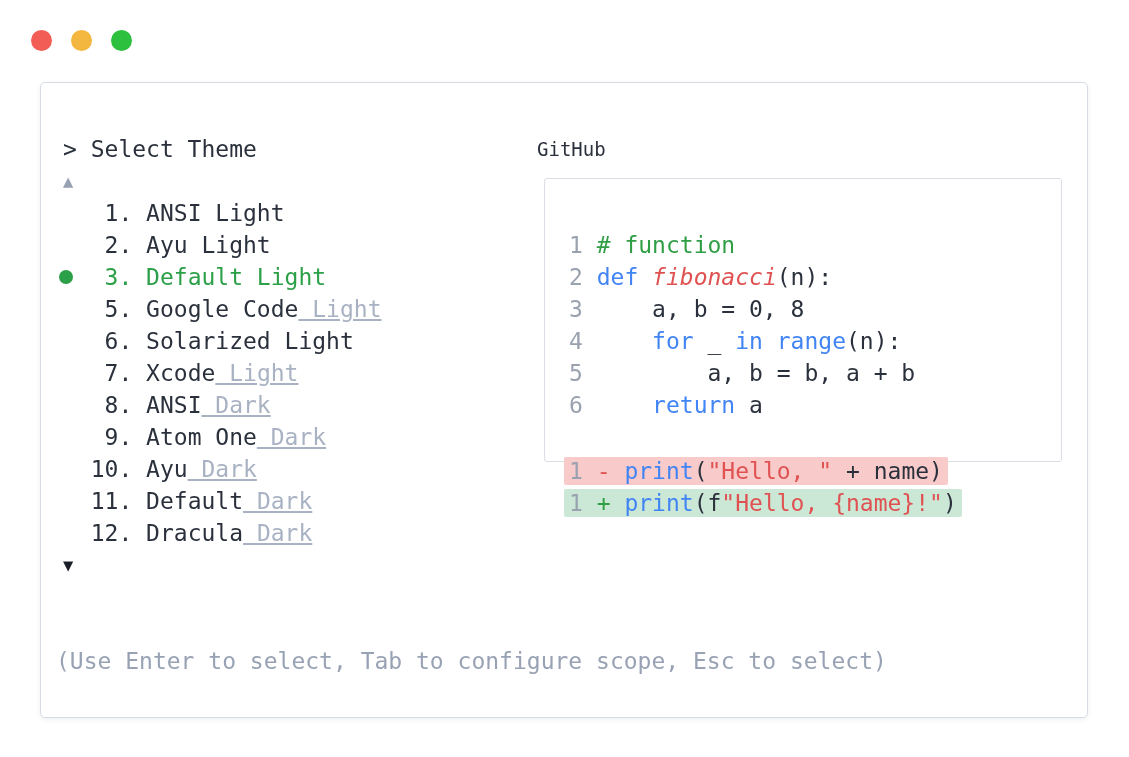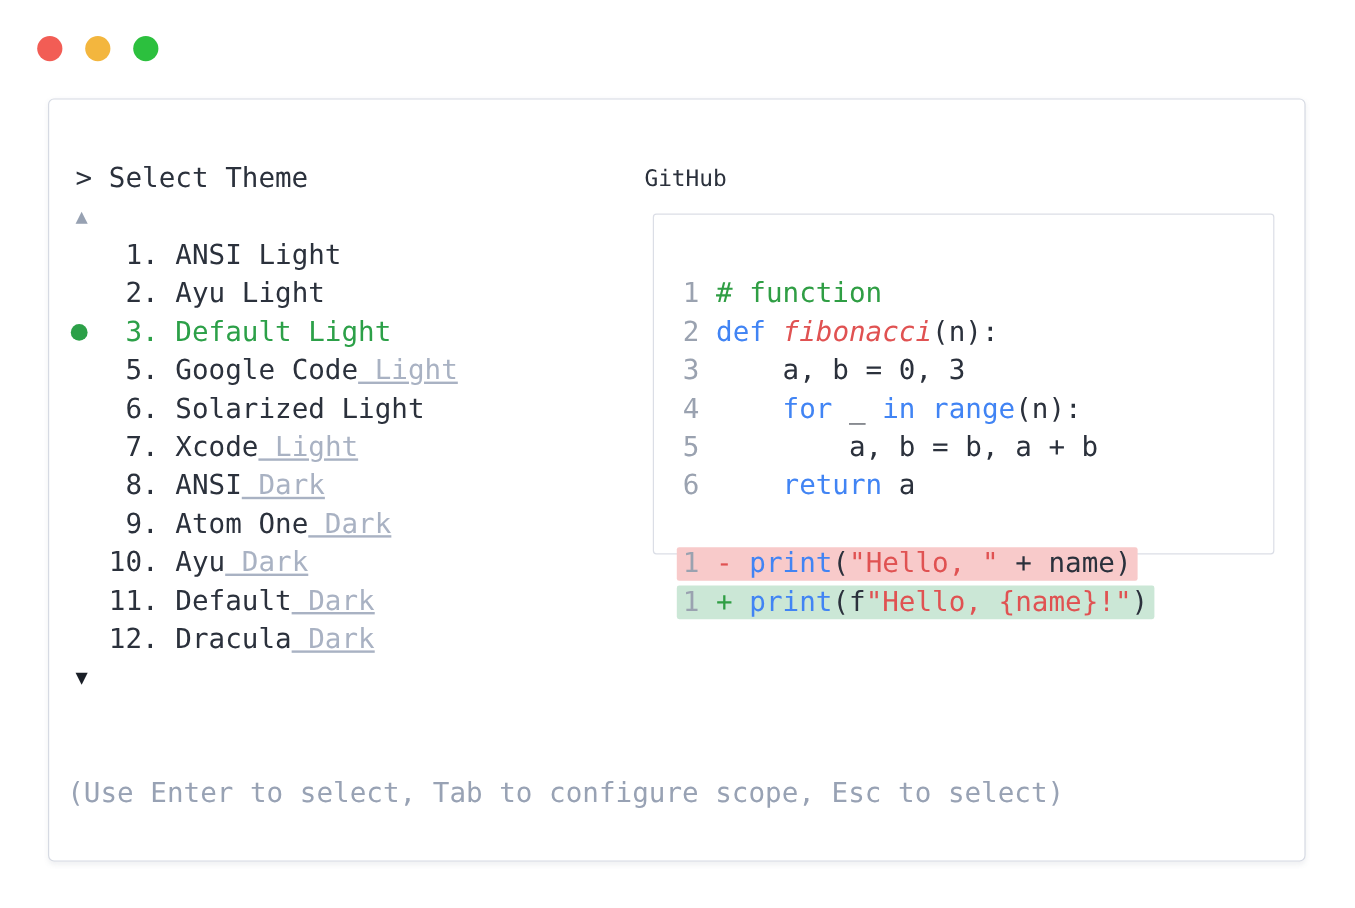--- a/index.html
+++ b/index.html
@@ -70,21 +70,21 @@
   </div>
 
   <div class="hint">(Use Enter to select, Tab to configure scope, Esc to select)</div>
 
   <div class="preview-label">GitHub</div>
 
   <div class="preview-box">
     <div class="code-area" id="code-area">
         <div class="code-row"><span class="gutter">1 </span><span style="color: rgb(47, 158, 68);"># function</span></div>
         <div class="code-row"><span class="gutter">2 </span><span style="color: rgb(65, 132, 244);">def</span><span style="color: rgb(43, 49, 60);"> </span><span style="color: rgb(224, 82, 82); font-style: italic;">fibonacci</span><span style="color: rgb(43, 49, 60);">(n):</span></div>
-        <div class="code-row"><span class="gutter">3 </span><span style="color: rgb(43, 49, 60);">    a, b = 0, 3</span></div>
+        <div class="code-row"><span class="gutter">3 </span><span style="color: rgb(43, 49, 60);">    a, b = 0, 8</span></div>
         <div class="code-row"><span class="gutter">4 </span><span style="color: rgb(43, 49, 60);">    </span><span style="color: rgb(65, 132, 244);">for</span><span style="color: rgb(43, 49, 60);"> _ </span><span style="color: rgb(65, 132, 244);">in</span><span style="color: rgb(43, 49, 60);"> </span><span style="color: rgb(65, 132, 244);">range</span><span style="color: rgb(43, 49, 60);">(n):</span></div>
         <div class="code-row"><span class="gutter">5 </span><span style="color: rgb(43, 49, 60);">        a, b = b, a + b</span></div>
         <div class="code-row"><span class="gutter">6 </span><span style="color: rgb(43, 49, 60);">    </span><span style="color: rgb(65, 132, 244);">return</span><span style="color: rgb(43, 49, 60);"> a</span></div>
         <div class="code-row"></div>
         <div class="code-row"><span class="diff-chip" style="background: rgb(248, 202, 202);"><span class="gutter">1 </span><span style="color: rgb(224, 82, 82);">- </span><span style="color: rgb(65, 132, 244);">print</span><span style="color: rgb(43, 49, 60);">(</span><span style="color: rgb(224, 82, 82);">"Hello, "</span><span style="color: rgb(43, 49, 60);"> + name)</span></span></div>
         <div class="code-row"><span class="diff-chip" style="background: rgb(203, 231, 214);"><span class="gutter">1 </span><span style="color: rgb(47, 158, 68);">+ </span><span style="color: rgb(65, 132, 244);">print</span><span style="color: rgb(43, 49, 60);">(f</span><span style="color: rgb(224, 82, 82);">"Hello, {name}!"</span><span style="color: rgb(43, 49, 60);">)</span></span></div>
       </div>
   </div>
 
 </div>

